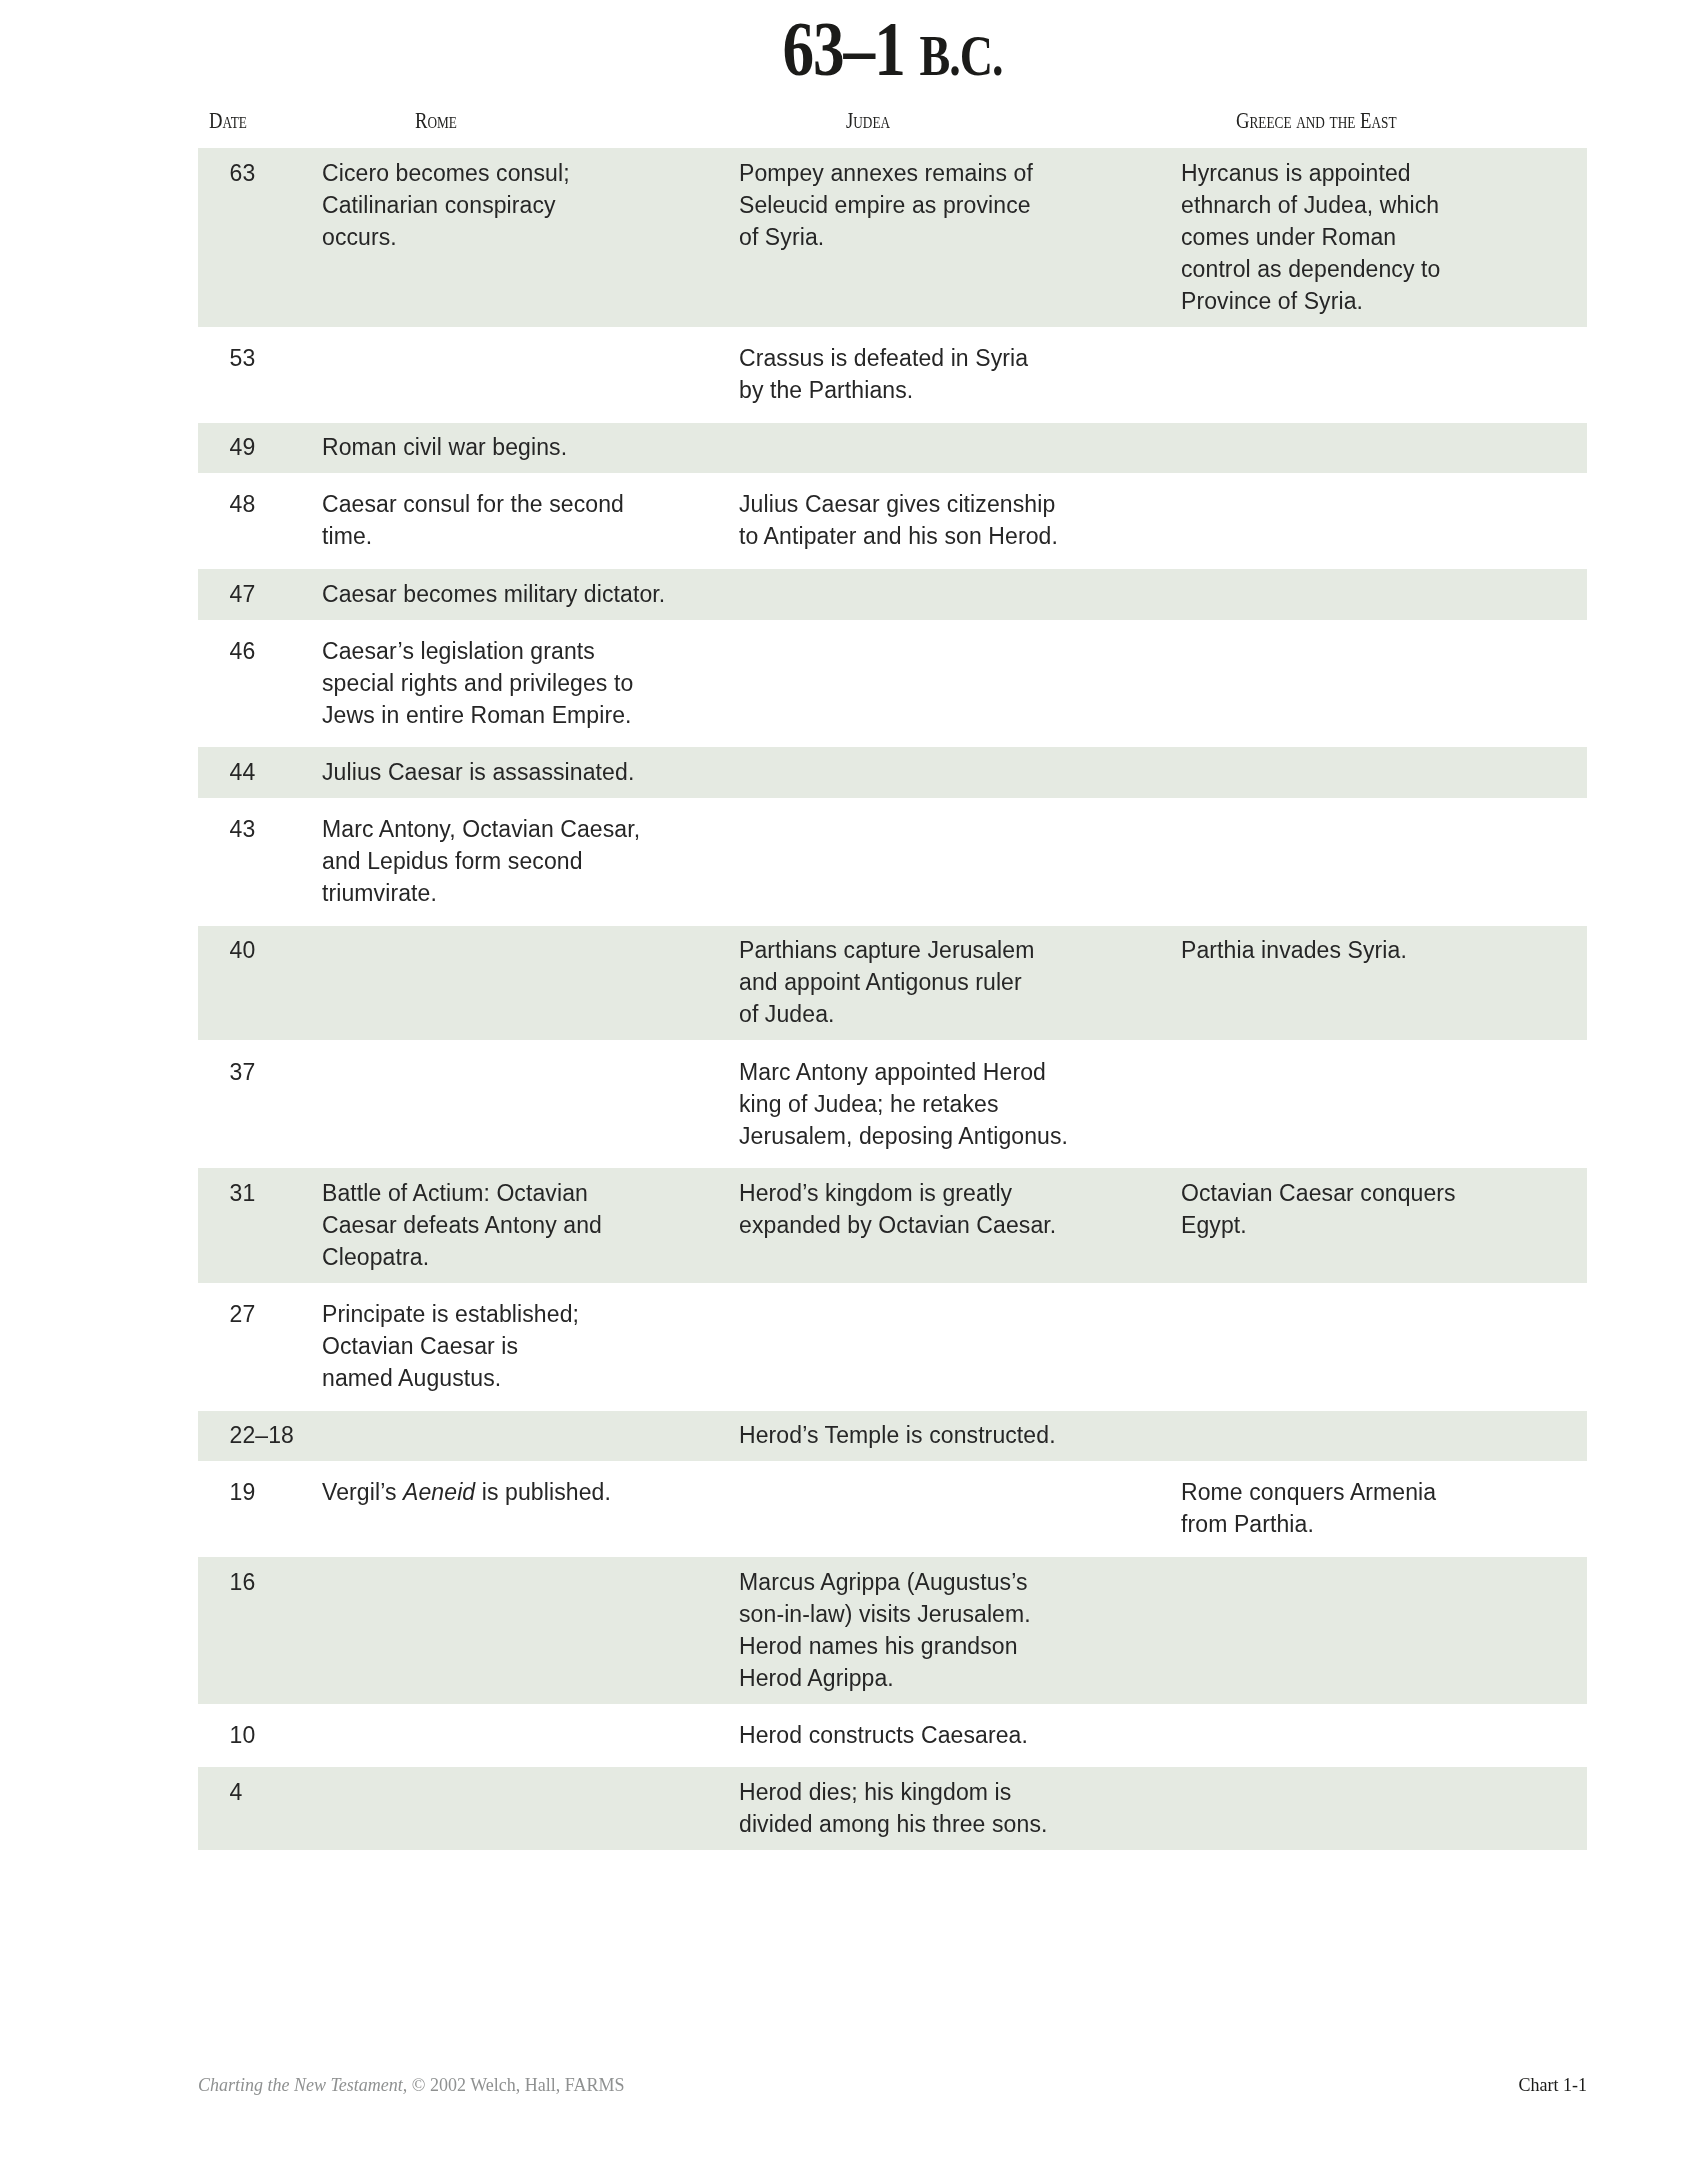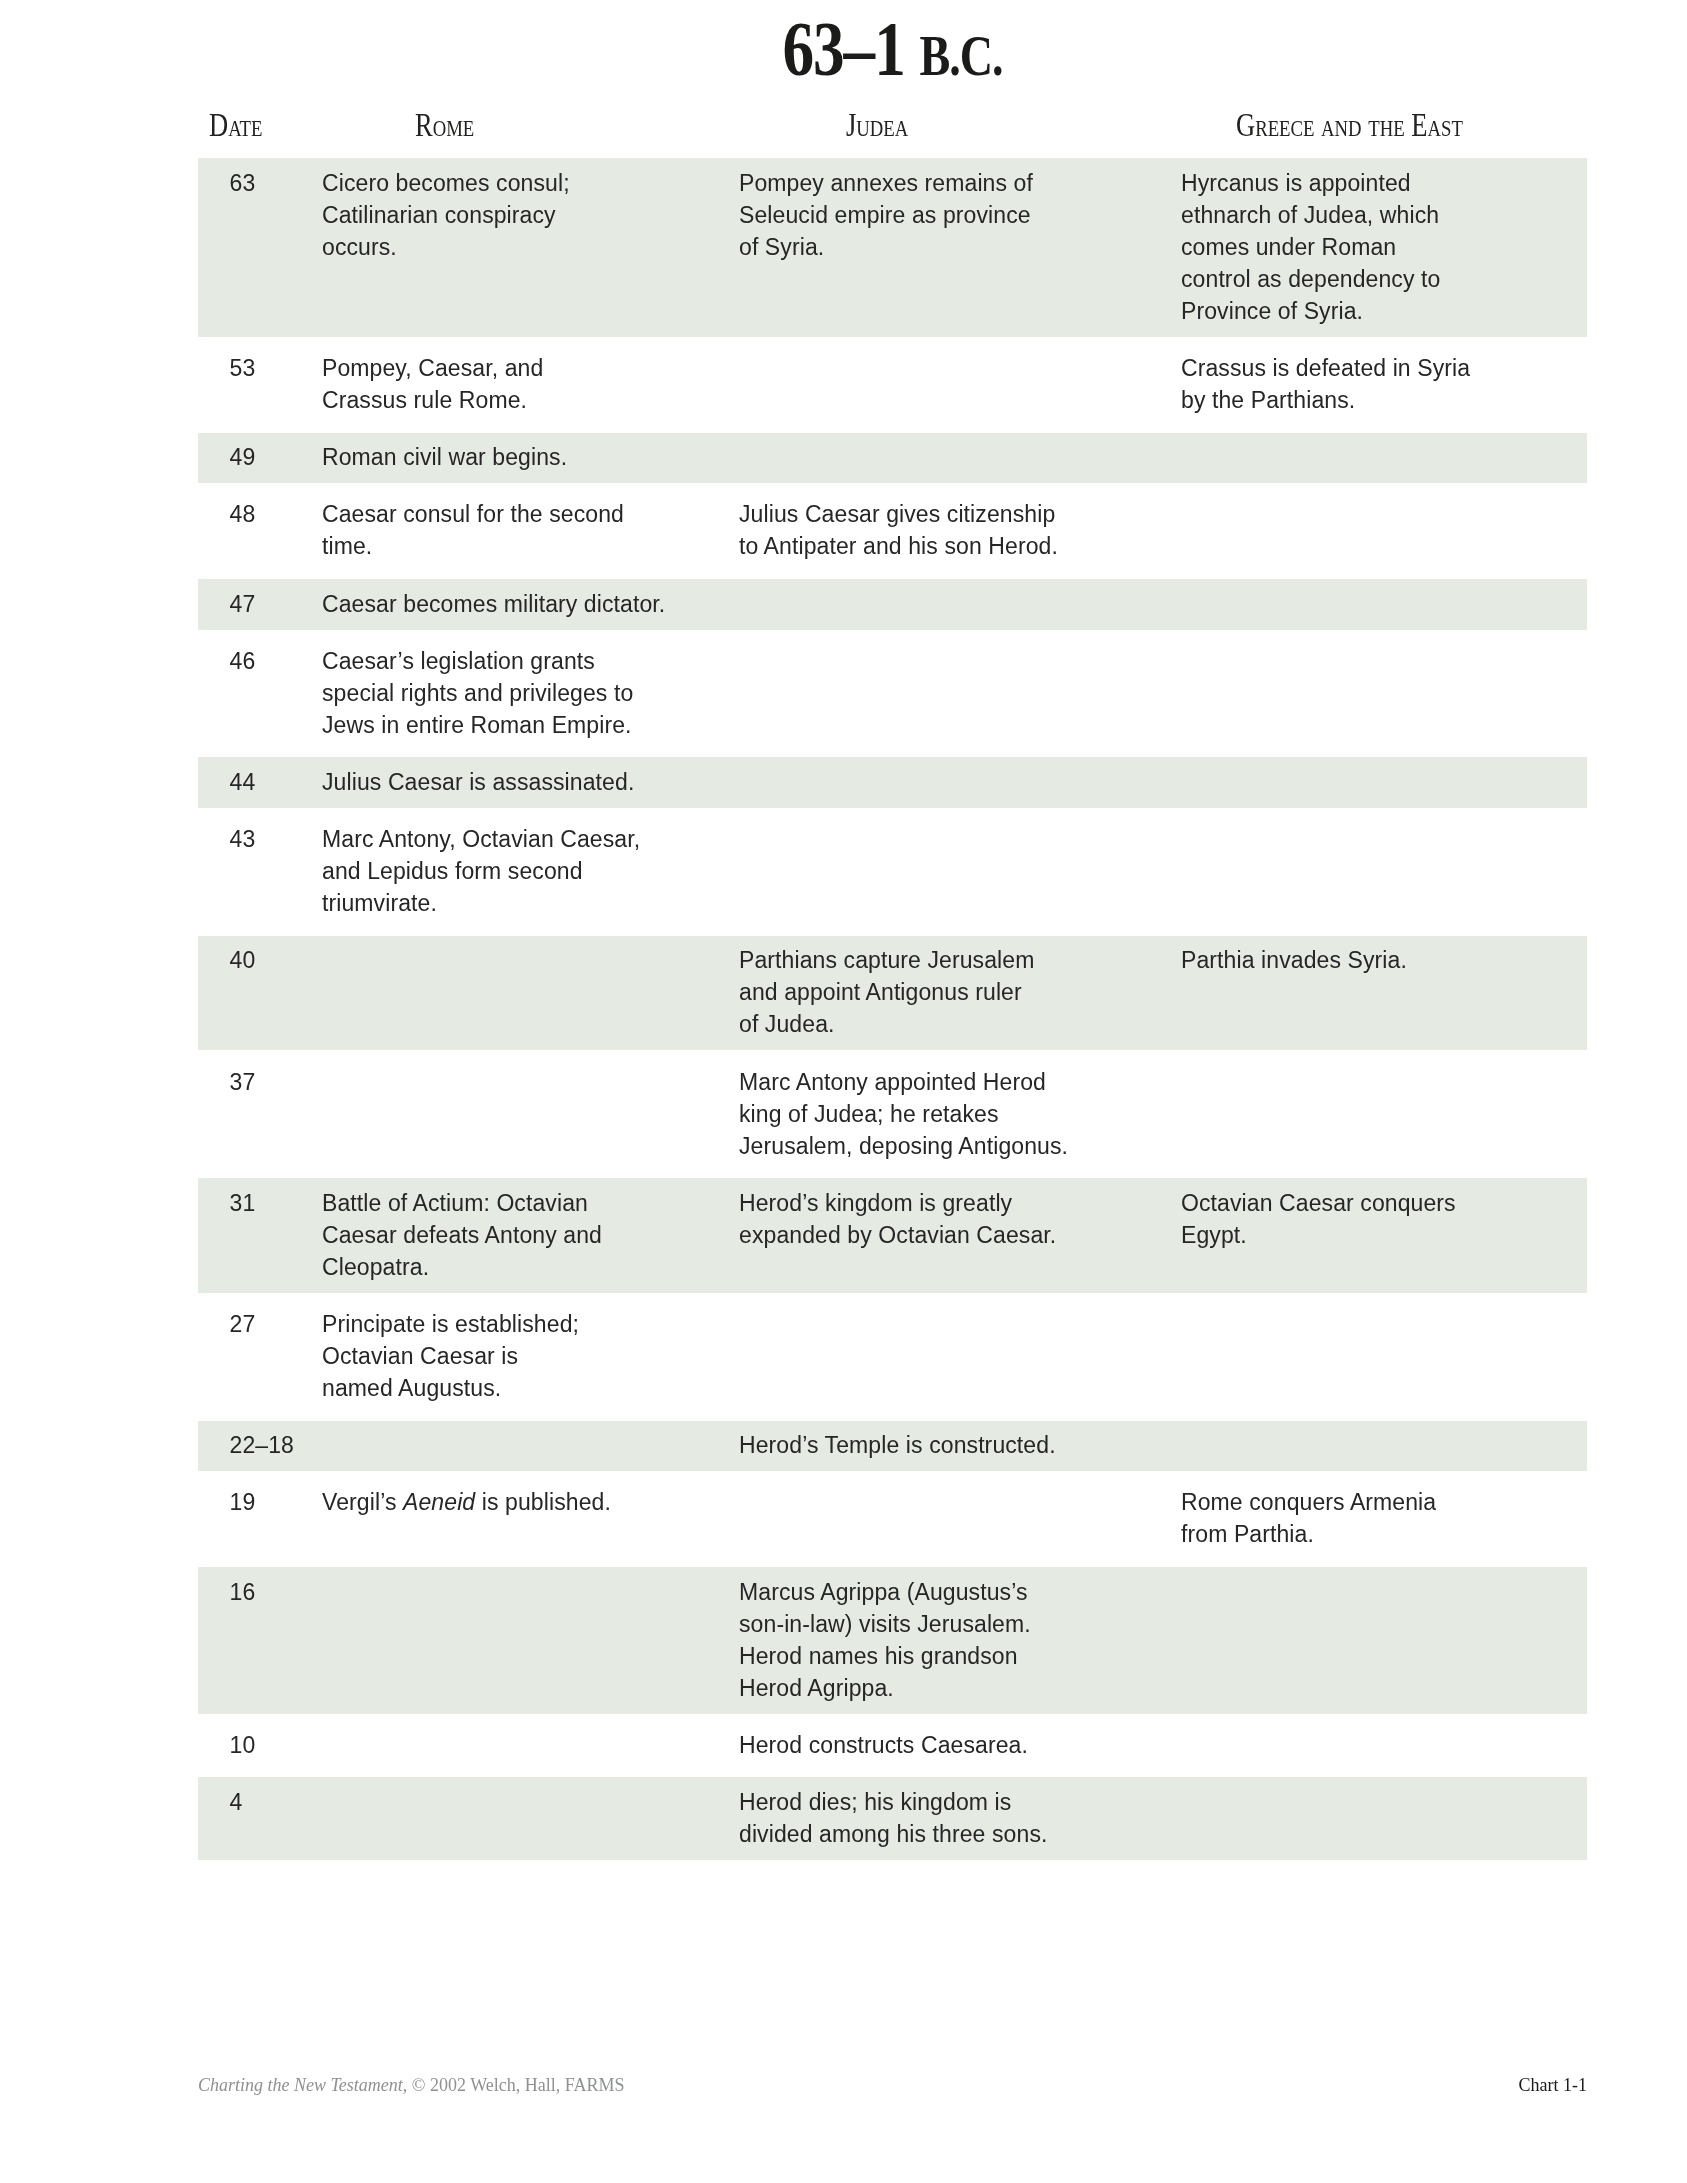--- a/index.html
+++ b/index.html
@@ -21,21 +21,21 @@
   .subtitle {
     margin:9.3px 0 0; text-align:center; font-family:"Liberation Serif", serif;
     font-weight:700; font-size:79px; line-height:1; color:#1b1b19; white-space:nowrap;
   }
   .subtitle > .inner { display:inline-block; transform:scaleX(0.8); transform-origin:center; letter-spacing:-1.3px; }
   .era { font-size:0.73em; }
 
   .thead {
     display:grid; grid-template-columns:124px 417px 442px 406px;
     margin-top:20px; font-family:"Liberation Serif", serif;
-    font-variant:small-caps; font-size:34px; line-height:1; color:#222220;
+    font-variant:small-caps; font-size:24px; line-height:1; color:#222220;
   }
   .hc > span { display:inline-block; transform:scaleX(0.78); transform-origin:left; }
   .h-date   { padding-left:10.6px; }
   .h-rome   { padding-left:93px; }
   .h-judea  { padding-left:107px; }
   .h-greece { padding-left:55px; }
 
   .rows { margin-top:16px; }
   .row {
     display:grid; grid-template-columns:124px 417px 442px 406px;
@@ -78,22 +78,20 @@
 Seleucid empire as province
 of Syria.</div>
         <div class="cell">Hyrcanus is appointed
 ethnarch of Judea, which
 comes under Roman
 control as dependency to
 Province of Syria.</div>
       </div>
       <div class="row">
         <div class="cell date">53</div>
-        <div class="cell">Pompey, Caesar, and
-Crassus rule Rome.</div>
         <div class="cell"></div>
         <div class="cell">Crassus is defeated in Syria
 by the Parthians.</div>
       </div>
       <div class="row shaded">
         <div class="cell date">49</div>
         <div class="cell">Roman civil war begins.</div>
         <div class="cell"></div>
         <div class="cell"></div>
       </div>

